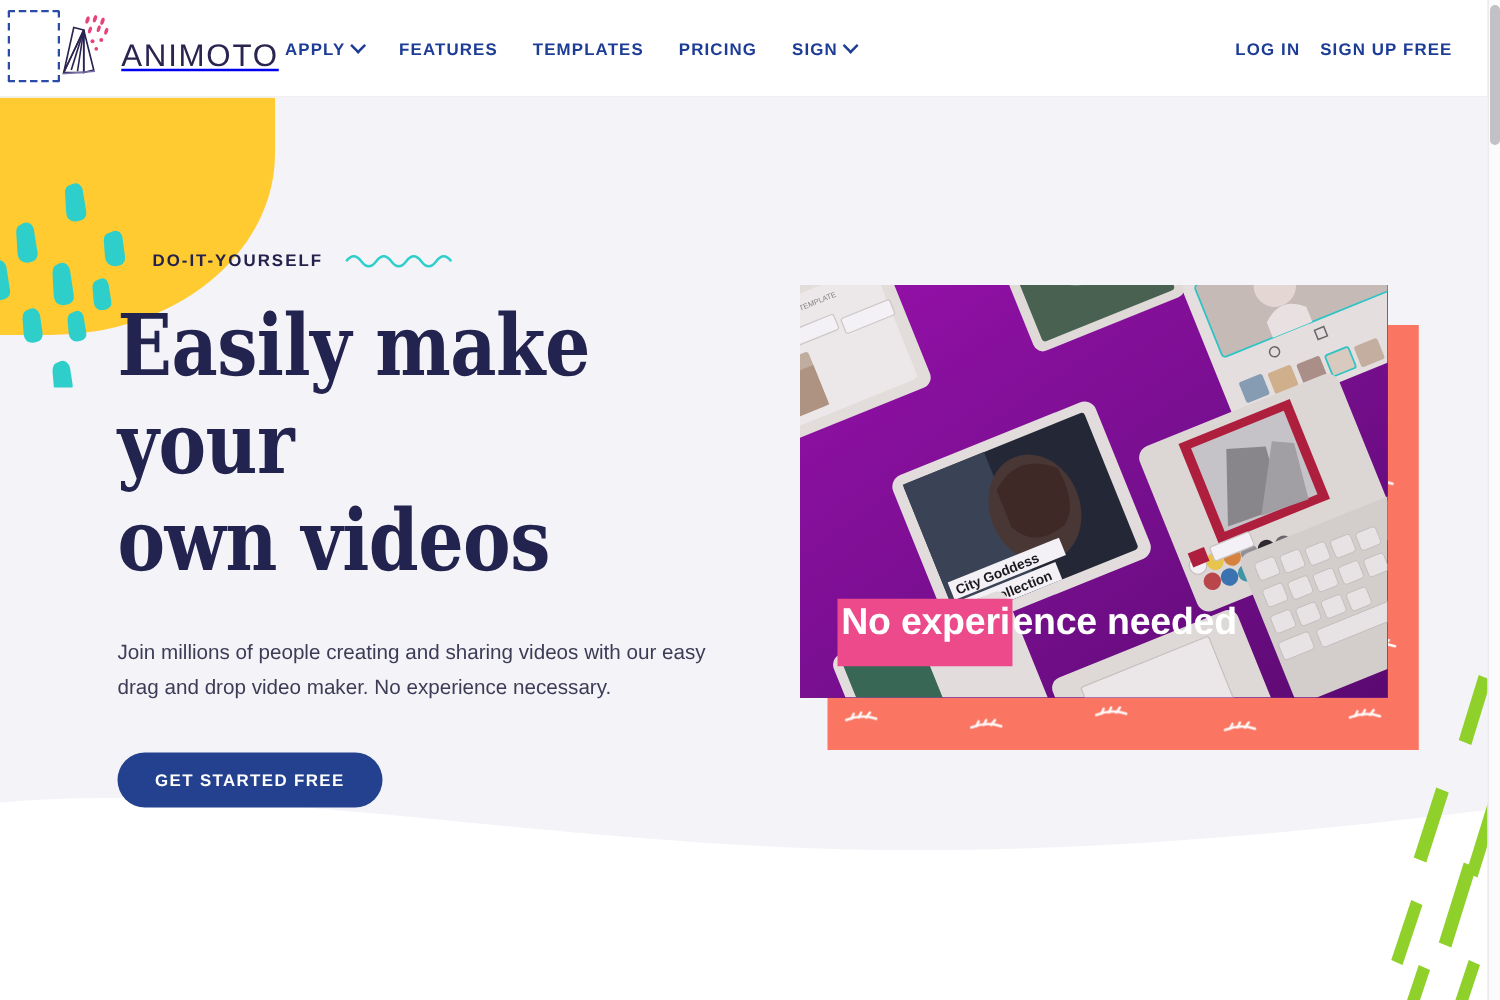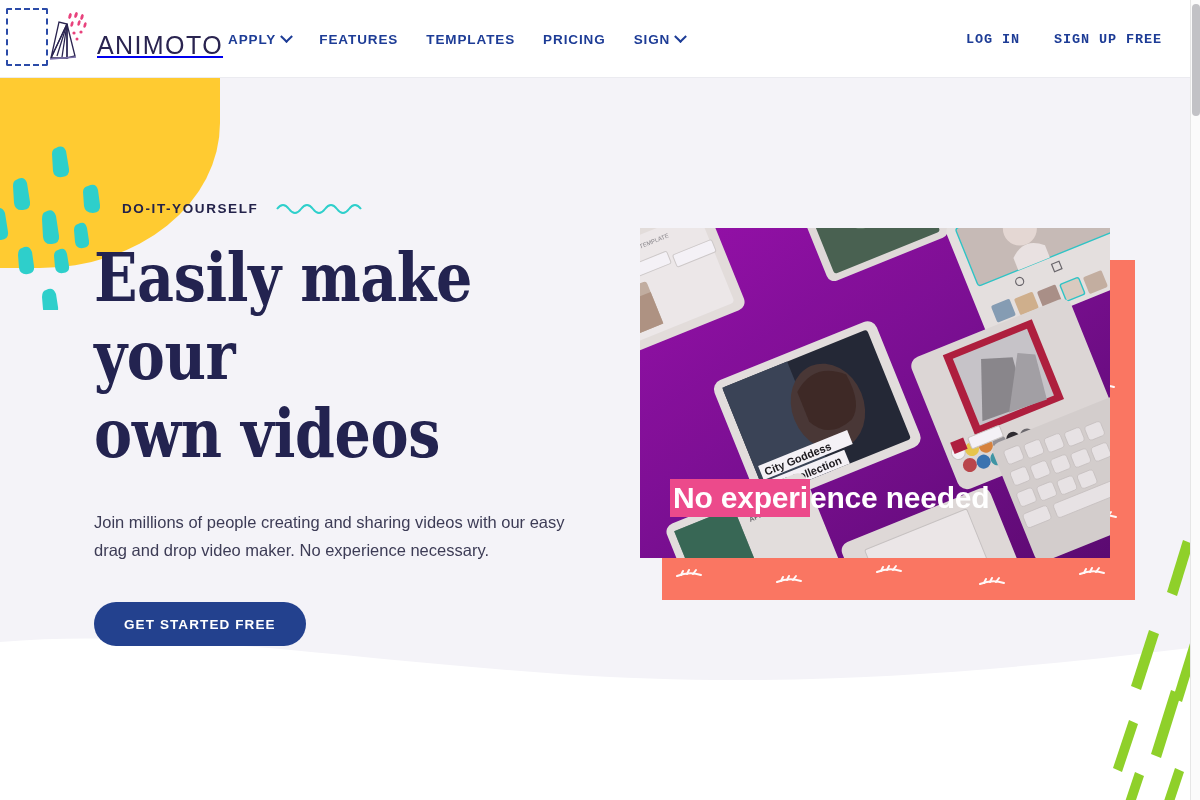--- a/index.html
+++ b/index.html
@@ -107,21 +107,21 @@
     display: inline-block;
     width: 9px; height: 9px;
     border-right: 2.2px solid #1d3c96;
     border-bottom: 2.2px solid #1d3c96;
     transform: rotate(45deg) translate(-2px,-2px);
   }
   .nav-right {
     position: absolute;
     right: 28px; top: 0;
     height: 78px;
-    display: flex; align-items: center; gap: 34px; font-family: Liberation Mono, monospace;
+    display: flex; align-items: center; gap: 16px;
   }
 
   
   .hero-left {
     position: absolute;
     left: 94px; top: 196px;
     width: 520px;
     z-index: 8;
   }
   .eyebrow-row { display: flex; align-items: center; gap: 18px; height: 24px; }
@@ -202,21 +202,21 @@
     font-size: 30px;
     font-weight: bold;
     color: #ffffff;
     white-space: nowrap;
     letter-spacing: -0.2px;
     line-height: 1.25;
     z-index: 4;
   }
   .caption .hl {
     background: #ec4a8b;
-    padding: 2px 2px 3px 3px;
+    padding: 2px 2px 19px 3px;
     margin-left: -3px;
   }
 
   
   .scrollbar {
     position: absolute;
     right: 0; top: 0;
     width: 10px; height: 800px;
     background: #fbfbfb;
     border-left: 1px solid #e6e6e6;

